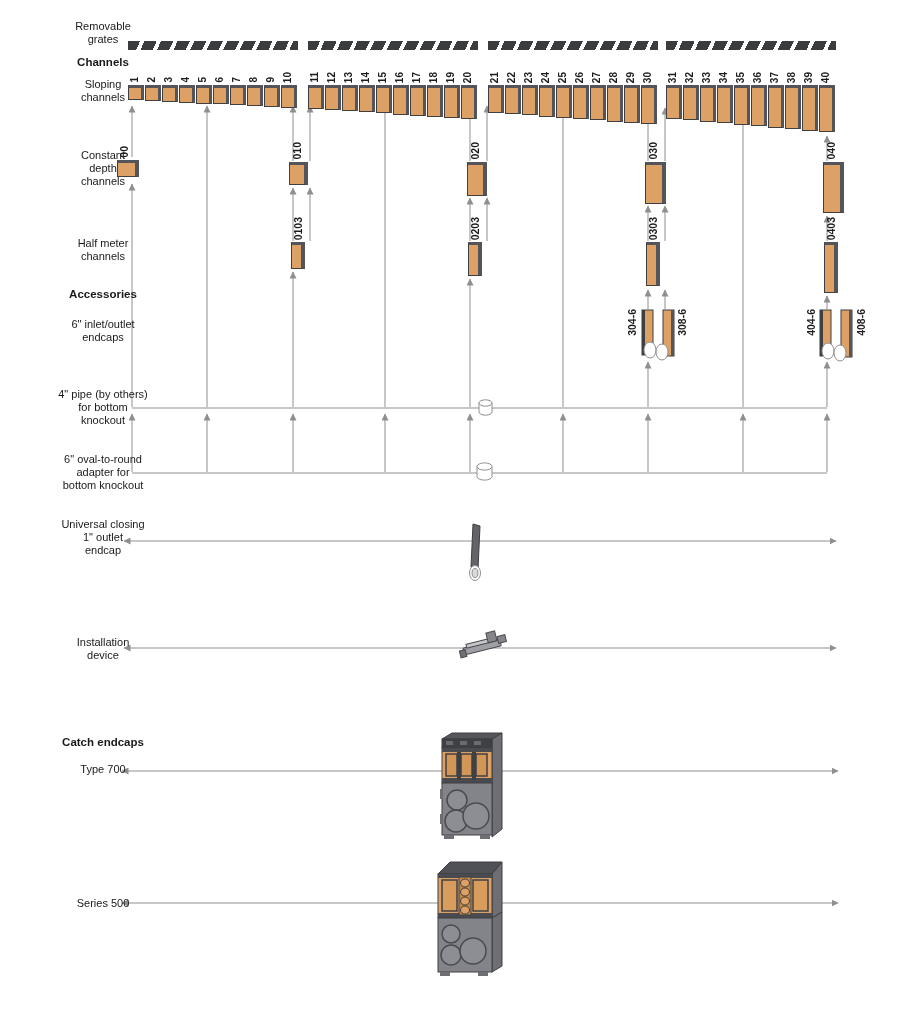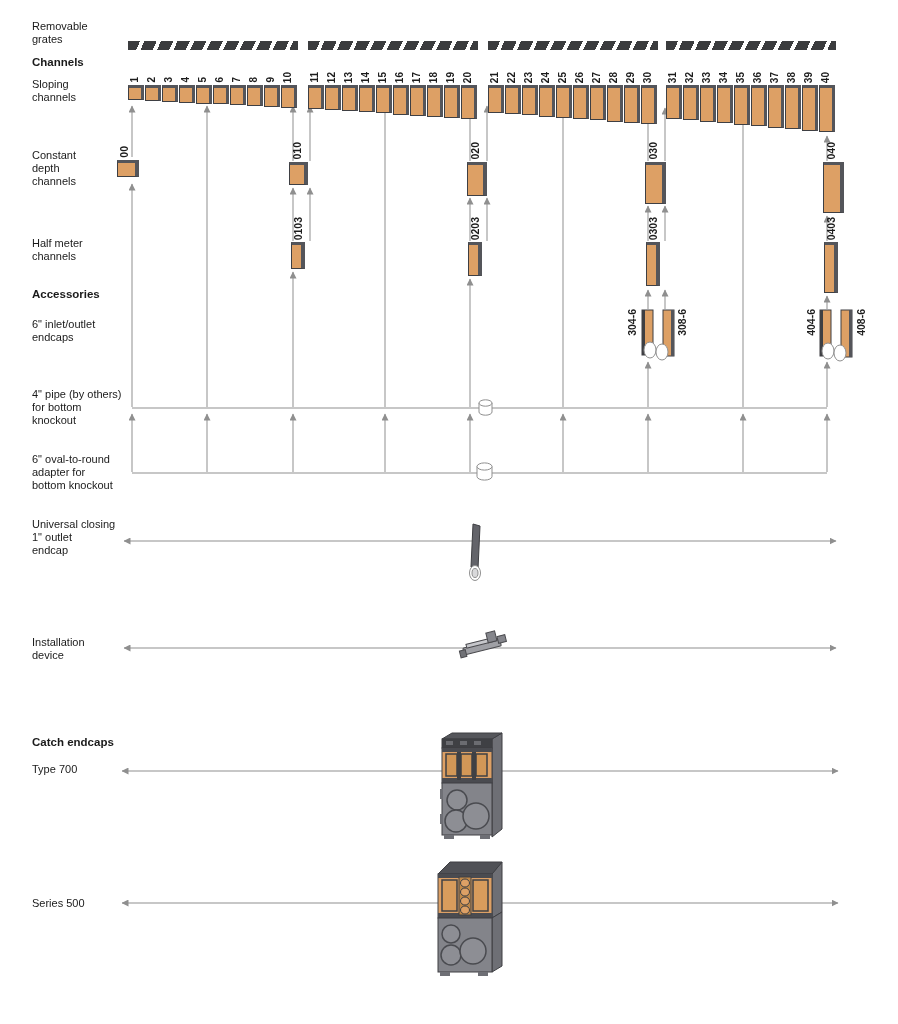--- a/index.html
+++ b/index.html
@@ -1,19 +1,19 @@
 <!DOCTYPE html>
 <html><head>
 <meta charset="utf-8">
 <style>
   html,body{margin:0;padding:0;background:#fff;}
   .page{position:relative;width:898px;height:1024px;background:#fff;overflow:hidden;
         font-family:"Liberation Sans", sans-serif;}
-  .lbl{position:absolute;left:32px;width:94px;font-size:11px;line-height:1.18;
-       color:#1a1a1a;white-space:pre-line;}
+  .lbl{position:absolute;left:56px;width:94px;font-size:11px;line-height:1.18;
+       color:#1a1a1a;white-space:pre-line;text-align:center;}
   .lbl.bold{font-weight:700;font-size:11.5px;}
   .vlab{position:absolute;writing-mode:vertical-rl;transform:rotate(180deg);
         font-size:10.5px;font-weight:700;line-height:11px;color:#1c1c1c;}
   .grate{position:absolute;top:41px;width:170px;height:9px;
          background:repeating-linear-gradient(115deg,#3b3c3e 0 11px,#ffffff 11px 15px);}
   .chan-group{position:absolute;top:85px;display:flex;align-items:flex-start;}
   .chan{position:relative;flex:0 0 16px;width:16px;margin-right:1px;background:#dda065;
         border:1px solid #3e3f43;border-top:3px solid #54555a;border-right:3px solid #54555a;
         box-sizing:border-box;}
   .chan-num{position:absolute;left:0;bottom:calc(100% + 5px);writing-mode:vertical-rl;

